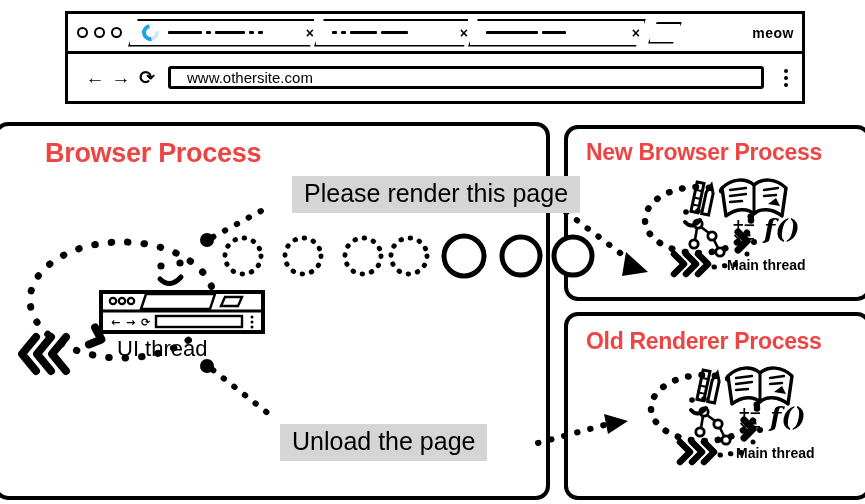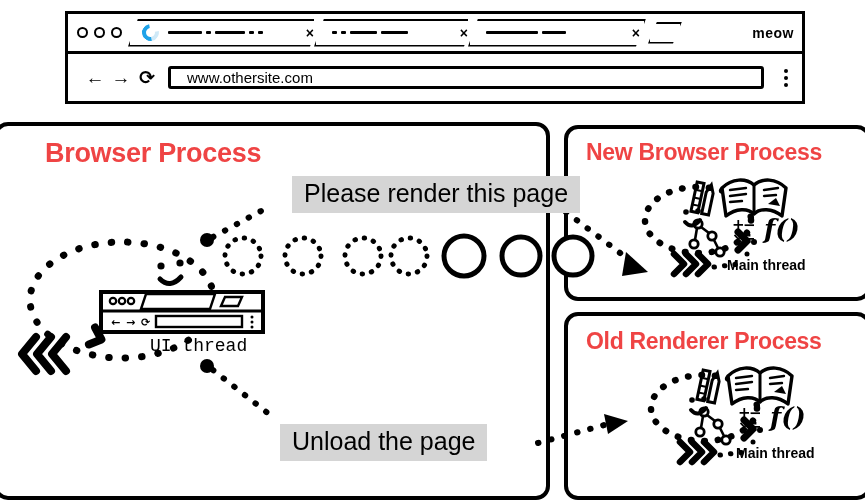--- a/index.html
+++ b/index.html
@@ -46,21 +46,21 @@
   #old-renderer{left:564px;top:312px;width:307px;height:188px;}
   .ptitle{position:absolute;font-weight:bold;letter-spacing:-.3px;color:#ef4444;}
   #bp-title{left:45px;top:138px;font-size:27px;}
   #nr-title{left:586px;top:139px;font-size:23px;}
   #or-title{left:586px;top:328px;font-size:23px;}
   
   .msg{position:absolute;background:#D5D5D5;font-size:25px;padding:3px 12px 5px;white-space:nowrap;}
   #msg-render{left:272px;top:176px;margin-left:20px;}
   #msg-unload{left:280px;top:424px;}
   
-  #ui-thread-label{left:150px;top:336px;font-size:18px;font-family:Liberation Mono, monospace;}
+  #ui-thread-label{left:117px;top:336px;font-size:22px;}
   .mt-label{font-size:14px;font-weight:bold;}
   #nr-mt{left:727px;top:257px;}
   #or-mt{left:736px;top:445px;}
   svg{position:absolute;overflow:visible;}
 </style>
 </head>
 <body>
 
 <div class="abs" id="browser-window">
 

